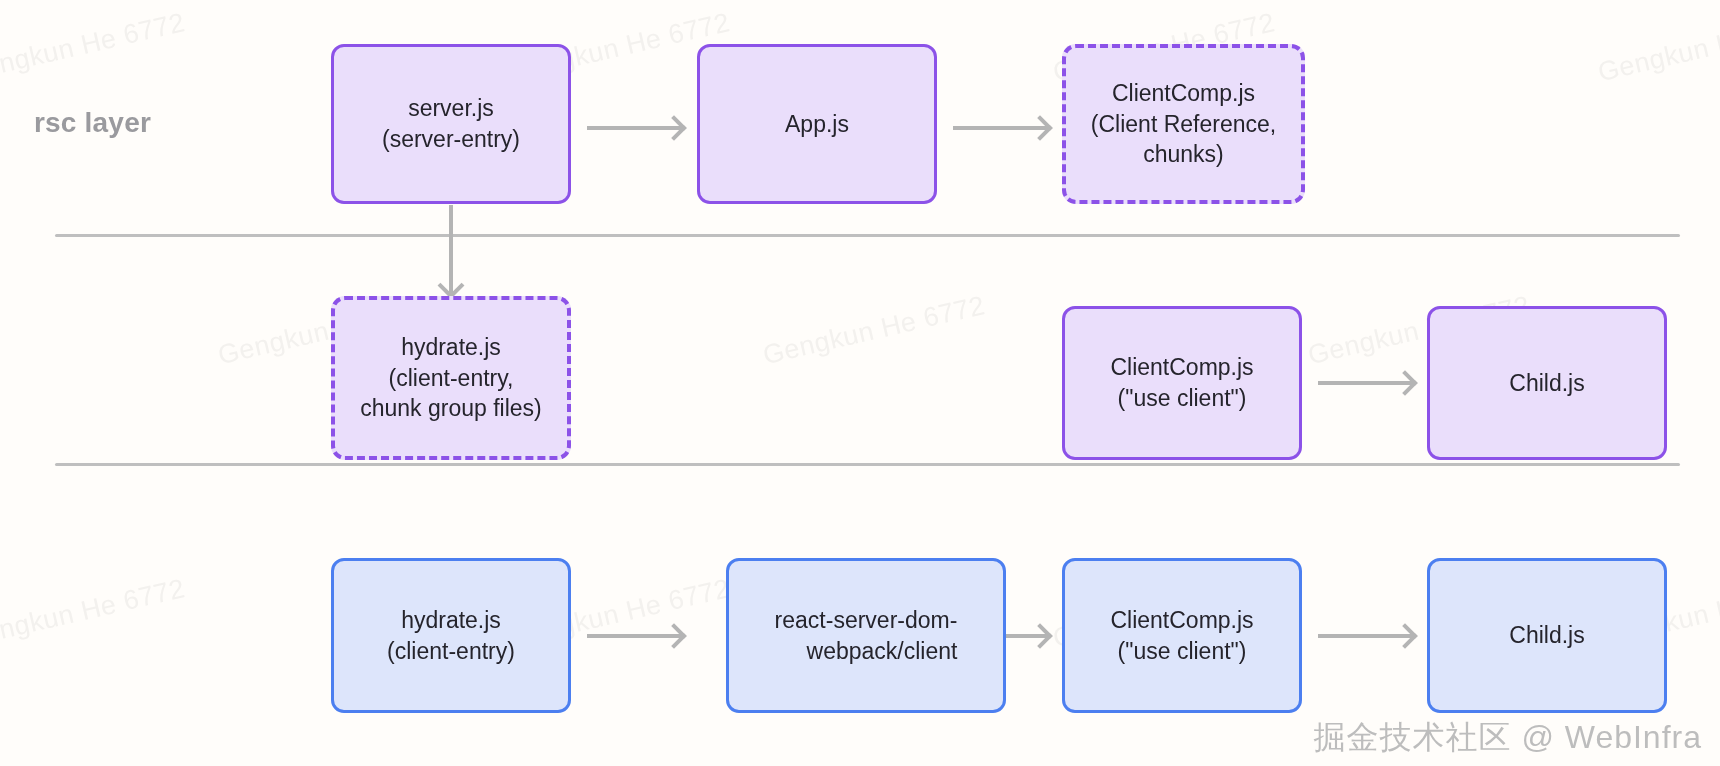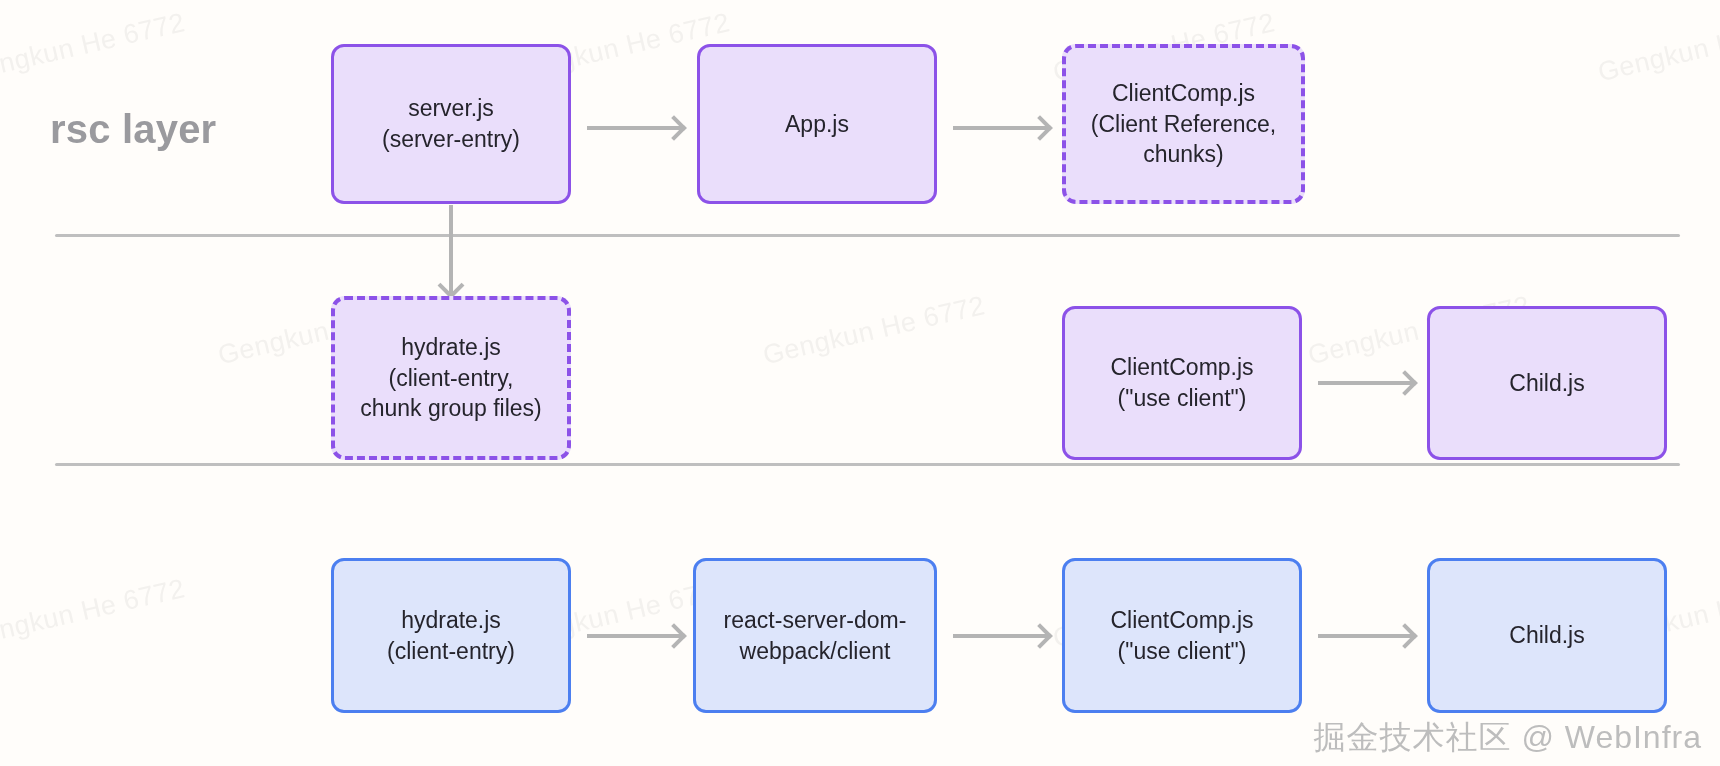--- a/index.html
+++ b/index.html
@@ -49,23 +49,23 @@
     width: 1625px;
     height: 3px;
     background: #bfbfbf;
     border-radius: 2px;
     z-index: 1;
   }
 
   
   .layer-label {
     position: absolute;
-    left: 50px;
+    left: 34px;
     width: 260px;
-    font-size: 40px;
+    font-size: 28px;
     font-weight: 700;
     color: #9a9a9e;
     letter-spacing: 0.2px;
     z-index: 3;
   }
 
   
   .node {
     position: absolute;
     box-sizing: border-box;
@@ -205,21 +205,21 @@
     <span class="node-text">Child.js</span>
   </div>
 
   <div class="arrow-h" style="left:1318px; top:381px; width:94px;"></div>
 
   <div class="node blue" style="left:331px; top:558px; width:240px; height:155px;">
     <span class="node-text">hydrate.js
 (client-entry)</span>
   </div>
 
-  <div class="node blue" style="left:693px; top:558px; width:244px; height:155px;">
+  <div class="node blue" style="left:726px; top:558px; width:280px; height:155px;text-align:right;">
     <span class="node-text">react-server-dom-
 webpack/client</span>
   </div>
 
   <div class="node blue" style="left:1062px; top:558px; width:240px; height:155px;">
     <span class="node-text">ClientComp.js
 ("use client")</span>
   </div>
 
   <div class="node blue" style="left:1427px; top:558px; width:240px; height:155px;">

